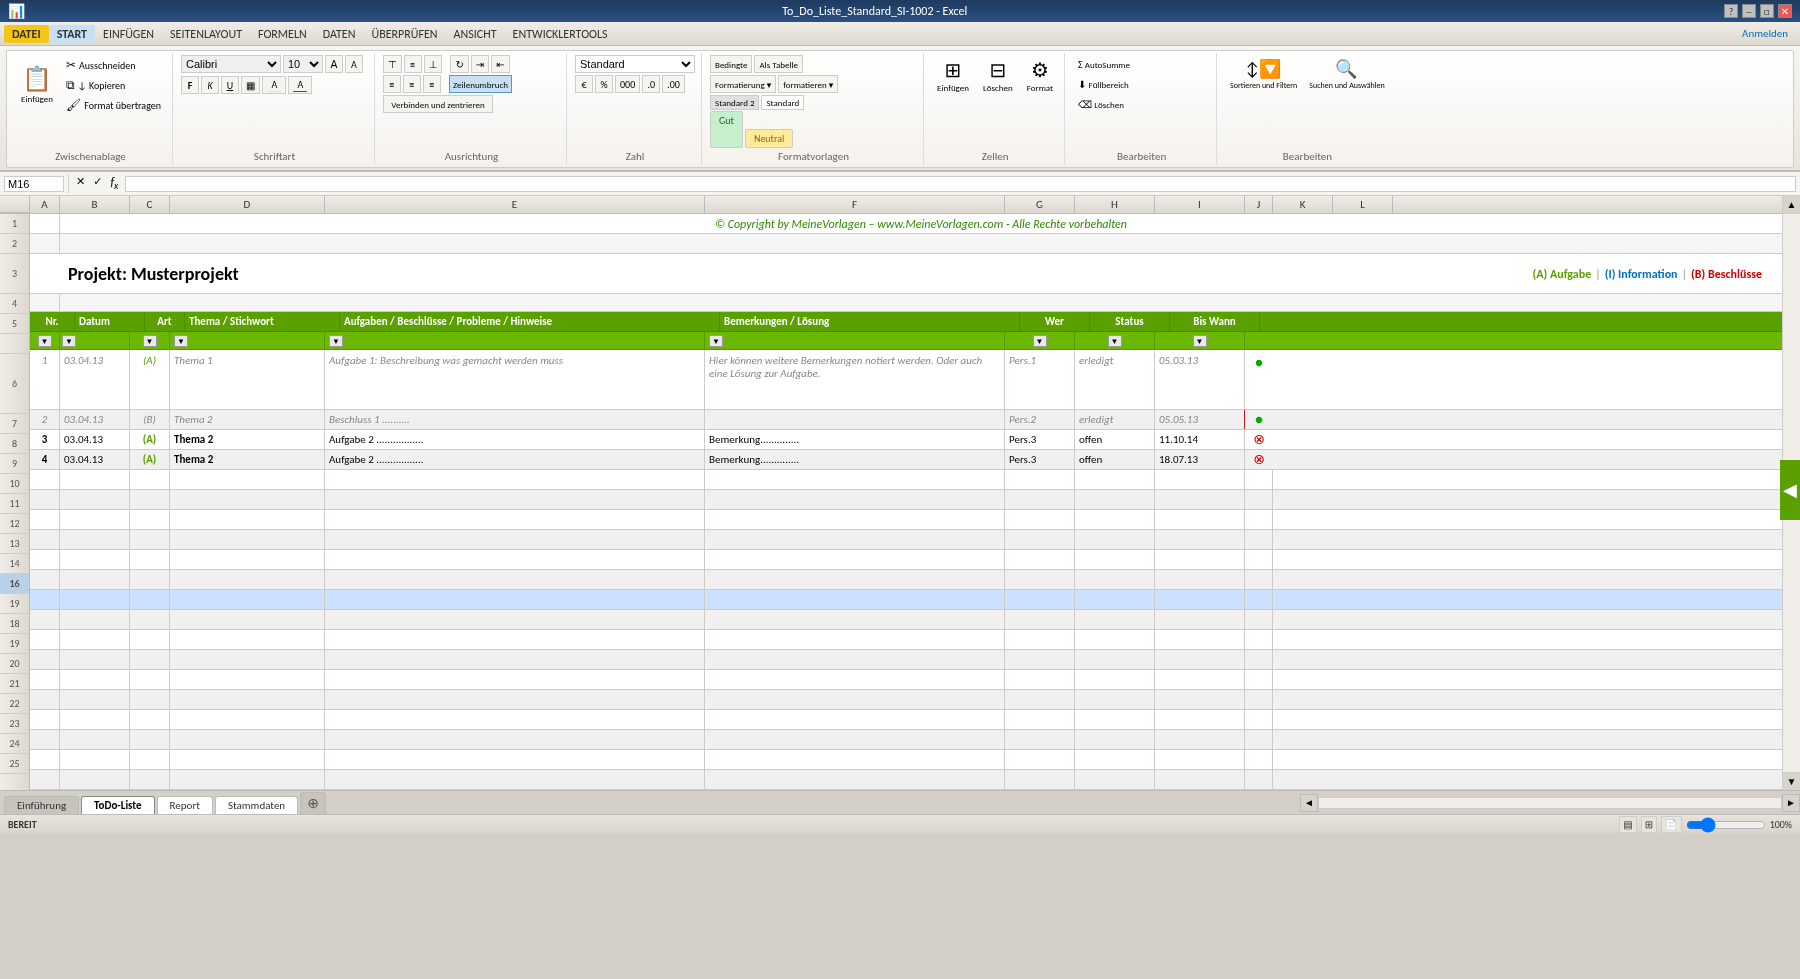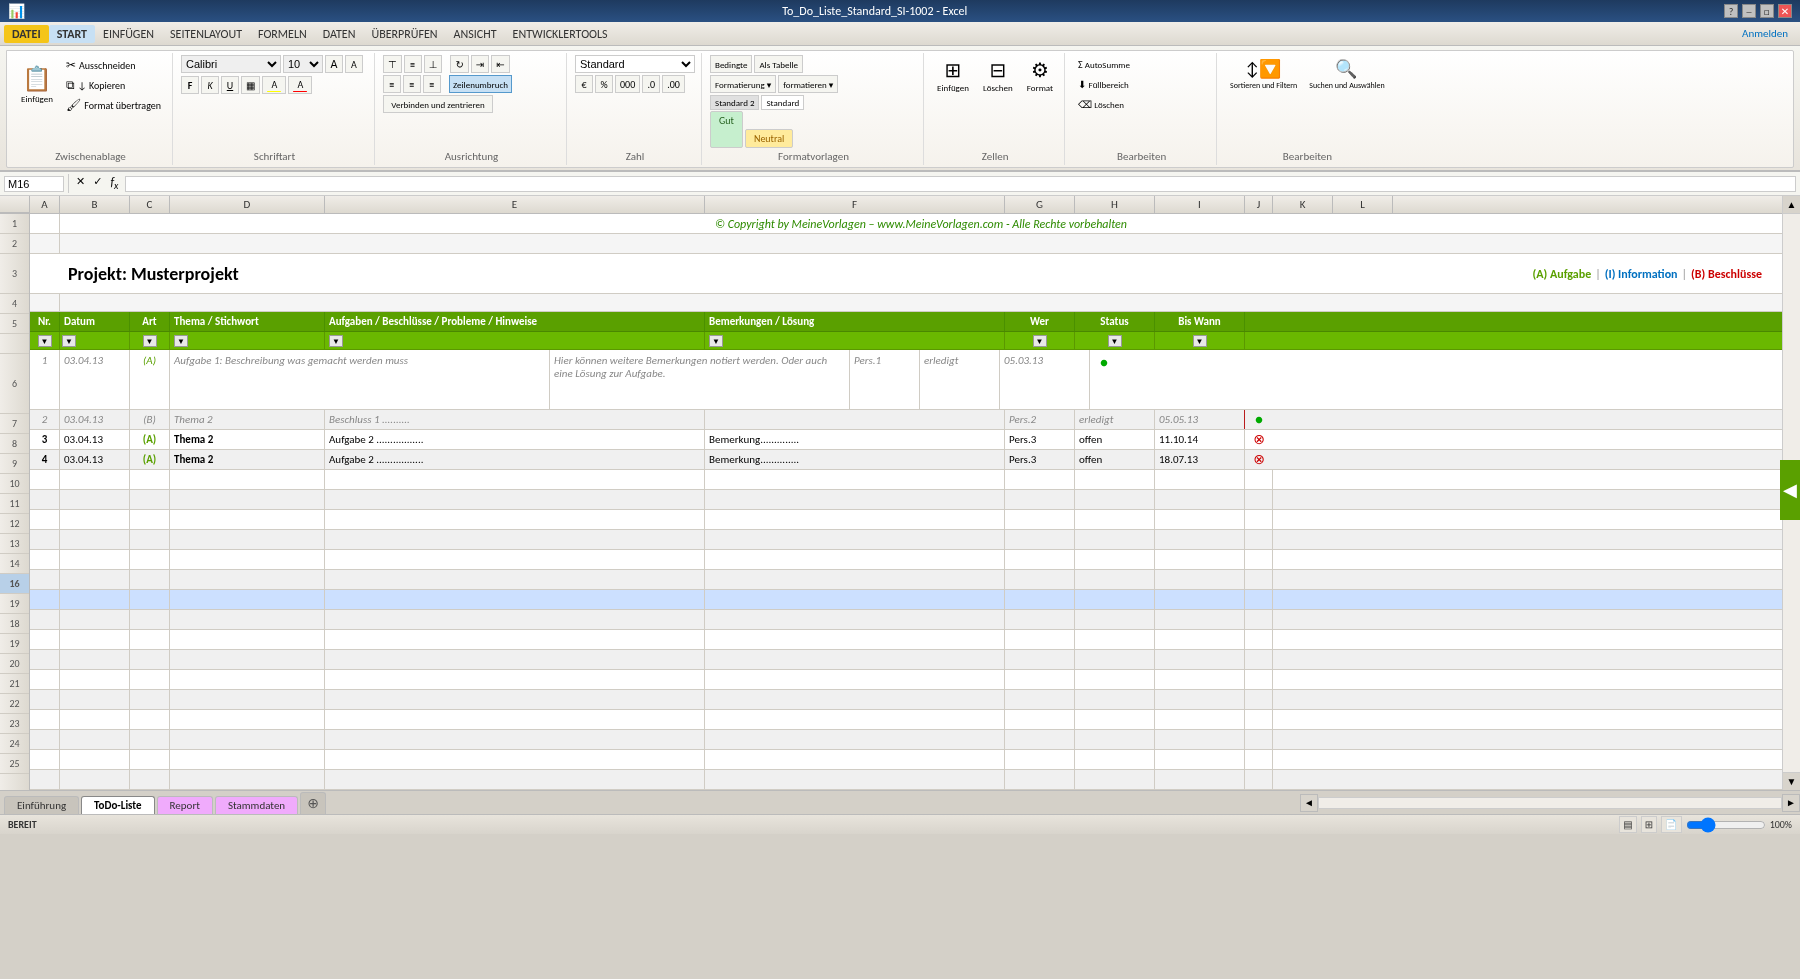--- a/index.html
+++ b/index.html
@@ -173,21 +173,21 @@
     
     .status-done { color: #00aa00; font-size: 14px; }
     .status-overdue { color: #cc0000; font-size: 14px; }
     .sheet-tab {
       padding: 2px 12px;
       font-size: 11px;
       cursor: pointer;
       border: 1px solid #bbb;
       border-bottom: none;
       border-radius: 3px 3px 0 0;
-      background: #f0abfc;
+      background: #ffffff;
       color: #333;
     }
     .sheet-tab.active {
       background: white;
       font-weight: bold;
       color: #000;
       border-color: #888;
     }
     .sheet-tab-add {
       padding: 2px 6px;
@@ -599,21 +599,21 @@
               <span class="legend-b">(B) Beschlüsse</span>
             </div>
           </div>
 
           <div style="display:flex;height:18px;background:#f5f5f5;border-bottom:1px solid #d0ccc4;">
             <div style="width:30px;border-right:1px solid #d0ccc4;"></div>
             <div style="flex:1;"></div>
           </div>
 
           <div style="display:flex;height:20px;background:#5aa000;border-bottom:1px solid #4a8800;">
-            <div style="width:30px;min-width:30px;border-right:1px solid #4a9000;color:white;font-weight:bold;font-size:11px;display:flex;align-items:center;justify-content:center;">Nr.</div>
+            <div style="width:45px;min-width:30px;border-right:1px solid #4a9000;color:white;font-weight:bold;font-size:11px;display:flex;align-items:center;justify-content:center;">Nr.</div>
             <div style="width:70px;min-width:70px;border-right:1px solid #4a9000;color:white;font-weight:bold;font-size:11px;display:flex;align-items:center;padding-left:4px;">Datum</div>
             <div style="width:40px;min-width:40px;border-right:1px solid #4a9000;color:white;font-weight:bold;font-size:11px;display:flex;align-items:center;justify-content:center;">Art</div>
             <div style="width:155px;min-width:155px;border-right:1px solid #4a9000;color:white;font-weight:bold;font-size:11px;display:flex;align-items:center;padding-left:4px;">Thema / Stichwort</div>
             <div style="width:380px;min-width:380px;border-right:1px solid #4a9000;color:white;font-weight:bold;font-size:11px;display:flex;align-items:center;padding-left:4px;">Aufgaben / Beschlüsse / Probleme / Hinweise</div>
             <div style="width:300px;min-width:300px;border-right:1px solid #4a9000;color:white;font-weight:bold;font-size:11px;display:flex;align-items:center;padding-left:4px;">Bemerkungen / Lösung</div>
             <div style="width:70px;min-width:70px;border-right:1px solid #4a9000;color:white;font-weight:bold;font-size:11px;display:flex;align-items:center;justify-content:center;">Wer</div>
             <div style="width:80px;min-width:80px;border-right:1px solid #4a9000;color:white;font-weight:bold;font-size:11px;display:flex;align-items:center;justify-content:center;">Status</div>
             <div style="width:90px;min-width:90px;border-right:1px solid #4a9000;color:white;font-weight:bold;font-size:11px;display:flex;align-items:center;justify-content:center;">Bis Wann</div>
             <div style="width:28px;min-width:28px;color:white;font-size:11px;display:flex;align-items:center;justify-content:center;"></div>
           </div>
@@ -646,20 +646,21 @@
             <div style="width:90px;min-width:90px;border-right:1px solid #5a9800;display:flex;align-items:center;justify-content:center;">
               <span style="background:#e8e8e8;border:1px solid #999;width:14px;height:12px;font-size:8px;display:flex;align-items:center;justify-content:center;cursor:pointer;">▼</span>
             </div>
             <div style="width:28px;min-width:28px;"></div>
           </div>
 
           <div style="display:flex;min-height:60px;background:white;border-bottom:1px solid #d0ccc4;">
             <div style="width:30px;min-width:30px;border-right:1px solid #d0ccc4;display:flex;align-items:flex-start;justify-content:center;padding-top:4px;font-style:italic;font-size:11px;color:#888;">1</div>
             <div style="width:70px;min-width:70px;border-right:1px solid #d0ccc4;display:flex;align-items:flex-start;padding:4px;font-style:italic;font-size:11px;color:#888;">03.04.13</div>
             <div style="width:40px;min-width:40px;border-right:1px solid #d0ccc4;display:flex;align-items:flex-start;justify-content:center;padding-top:4px;font-size:11px;color:#5aa000;font-style:italic;">(A)</div>
+            <div style="width:155px;min-width:155px;border-right:1px solid #d0ccc4;display:flex;align-items:flex-start;padding:4px;font-style:italic;font-size:11px;color:#888;">Thema 1</div>
             <div style="width:380px;min-width:380px;border-right:1px solid #d0ccc4;display:flex;align-items:flex-start;padding:4px;font-style:italic;font-size:11px;color:#888;">Aufgabe 1:  Beschreibung  was gemacht werden muss</div>
             <div style="width:300px;min-width:300px;border-right:1px solid #d0ccc4;display:flex;align-items:flex-start;padding:4px;font-style:italic;font-size:11px;color:#888;white-space:normal;word-wrap:break-word;">Hier können weitere Bemerkungen notiert werden. Oder auch eine Lösung zur Aufgabe.</div>
             <div style="width:70px;min-width:70px;border-right:1px solid #d0ccc4;display:flex;align-items:flex-start;padding:4px;font-style:italic;font-size:11px;color:#888;">Pers.1</div>
             <div style="width:80px;min-width:80px;border-right:1px solid #d0ccc4;display:flex;align-items:flex-start;padding:4px;font-style:italic;font-size:11px;color:#888;">erledigt</div>
             <div style="width:90px;min-width:90px;border-right:1px solid #d0ccc4;display:flex;align-items:flex-start;padding:4px;font-style:italic;font-size:11px;color:#888;">05.03.13</div>
             <div style="width:28px;min-width:28px;display:flex;align-items:flex-start;justify-content:center;padding-top:4px;">
               <span class="status-done">●</span>
             </div>
           </div>
 

